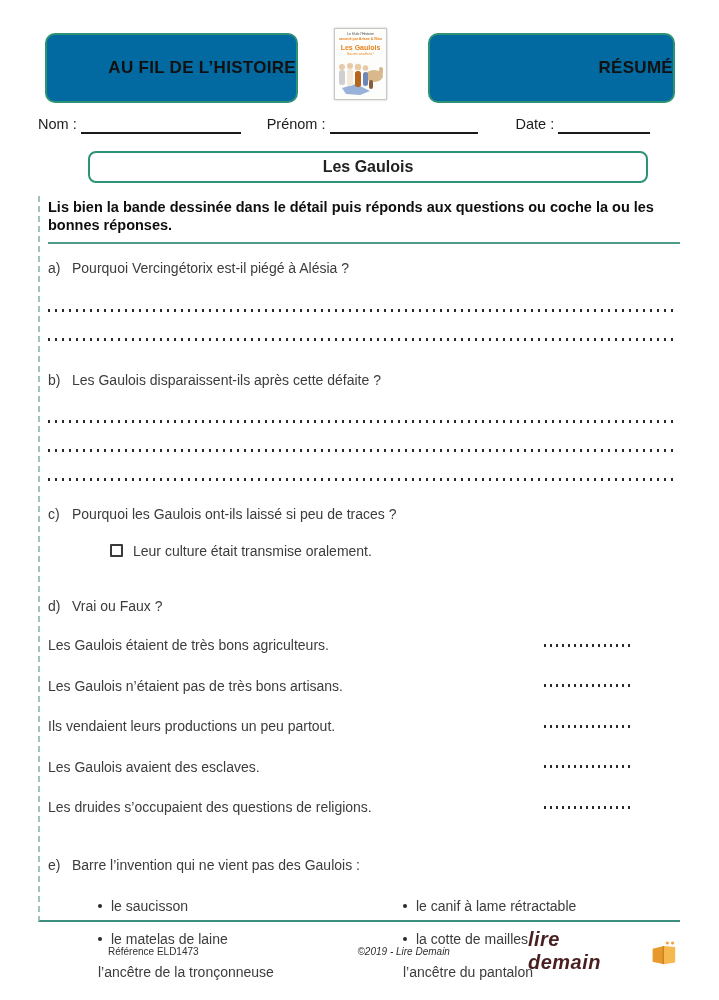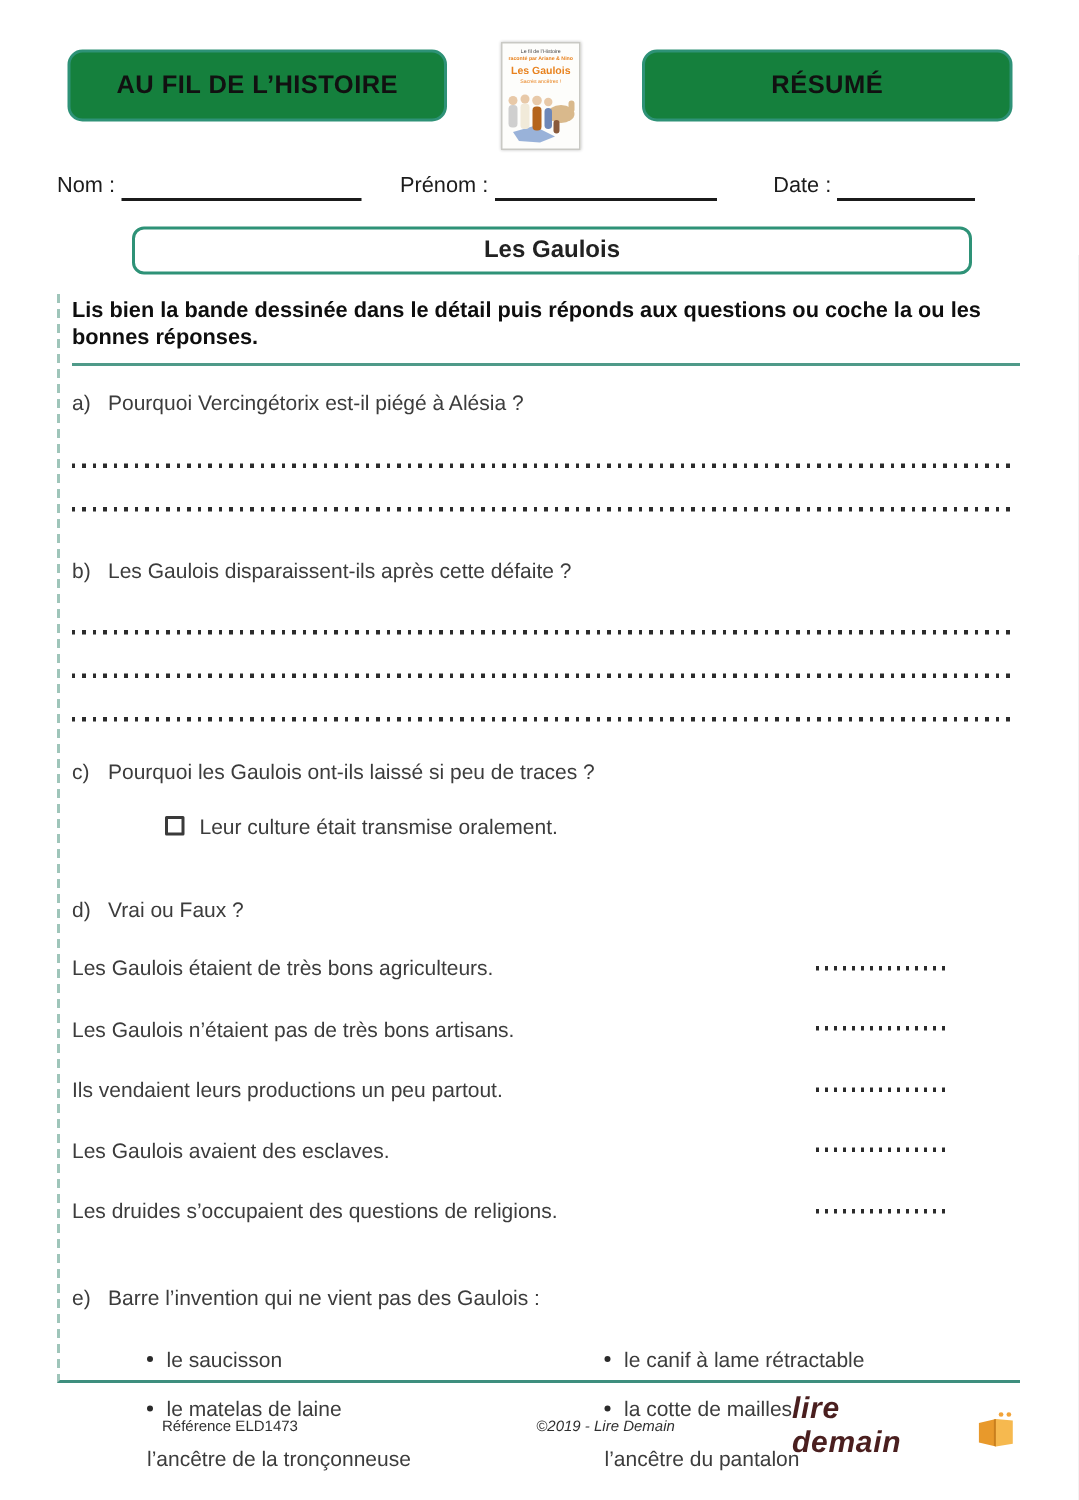--- a/index.html
+++ b/index.html
@@ -6,25 +6,25 @@
   html,body { background:#e9e9e9; }
   body { font-family:"Liberation Sans", sans-serif; }
   .page {
     position:relative; width:719px; height:1000px; margin:0 auto;
     background:#ffffff; overflow:hidden; color:#3c3c3c;
   }
 
   
   .header { position:absolute; top:28px; left:0; width:719px; height:80px; }
   .badge {
-    position:absolute; top:5px; height:48px;
+    position:absolute; top:5px; height:70px;
     border:2px solid #2e9277; border-radius:10px;
-    display:flex; align-items:center; justify-content:center;
+    display:flex; align-items:center; justify-content:flex-end;
     font-weight:bold; font-size:17px; color:#111; letter-spacing:.3px;
-    background:#15803d;
+    background:#0369a1;
   }
   .badge-left  { left:45px;  width:253px; }
   .badge-right { left:428px; width:247px; }
 
   .cover {
     position:absolute; left:334px; top:0; width:53px; height:72px;
     background:#fdfdfb; border:1px solid #c9c9c4; box-shadow:0 0 2px rgba(0,0,0,.25);
     display:flex; flex-direction:column; align-items:center; overflow:hidden;
   }
   .cover-series  { font-size:3.5px; color:#444; margin-top:3px; text-align:center; line-height:1.3; }

